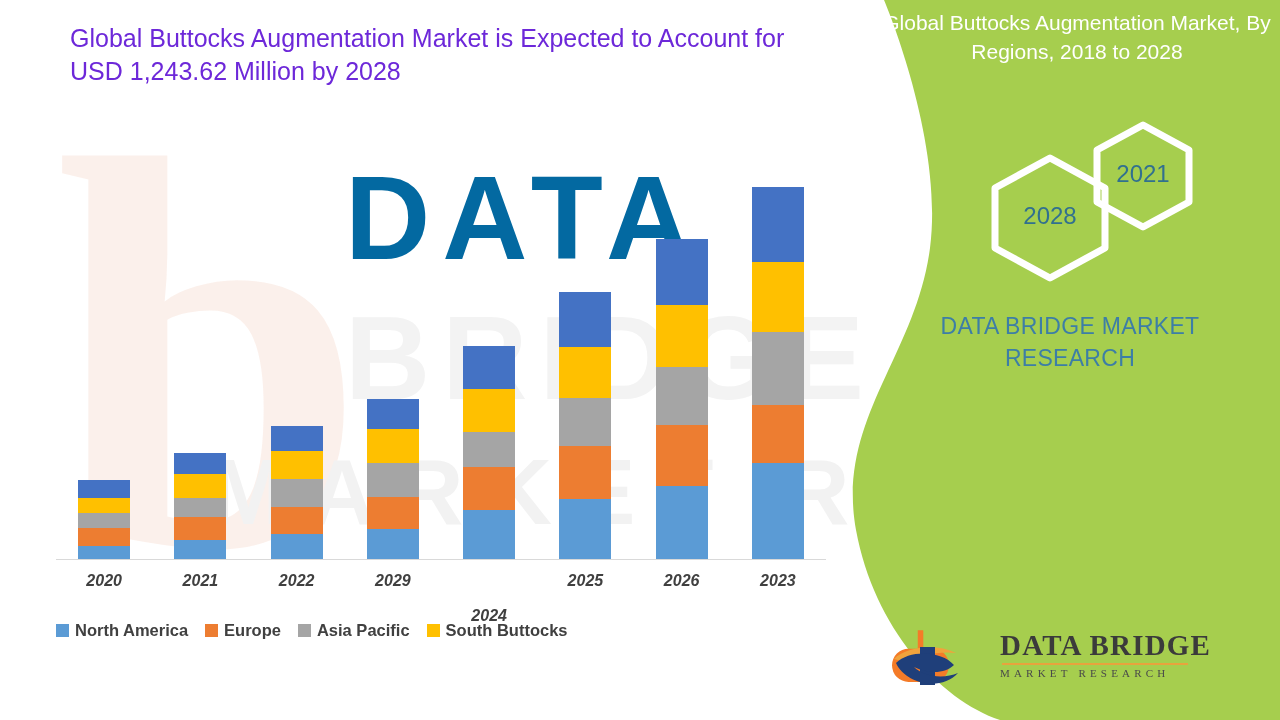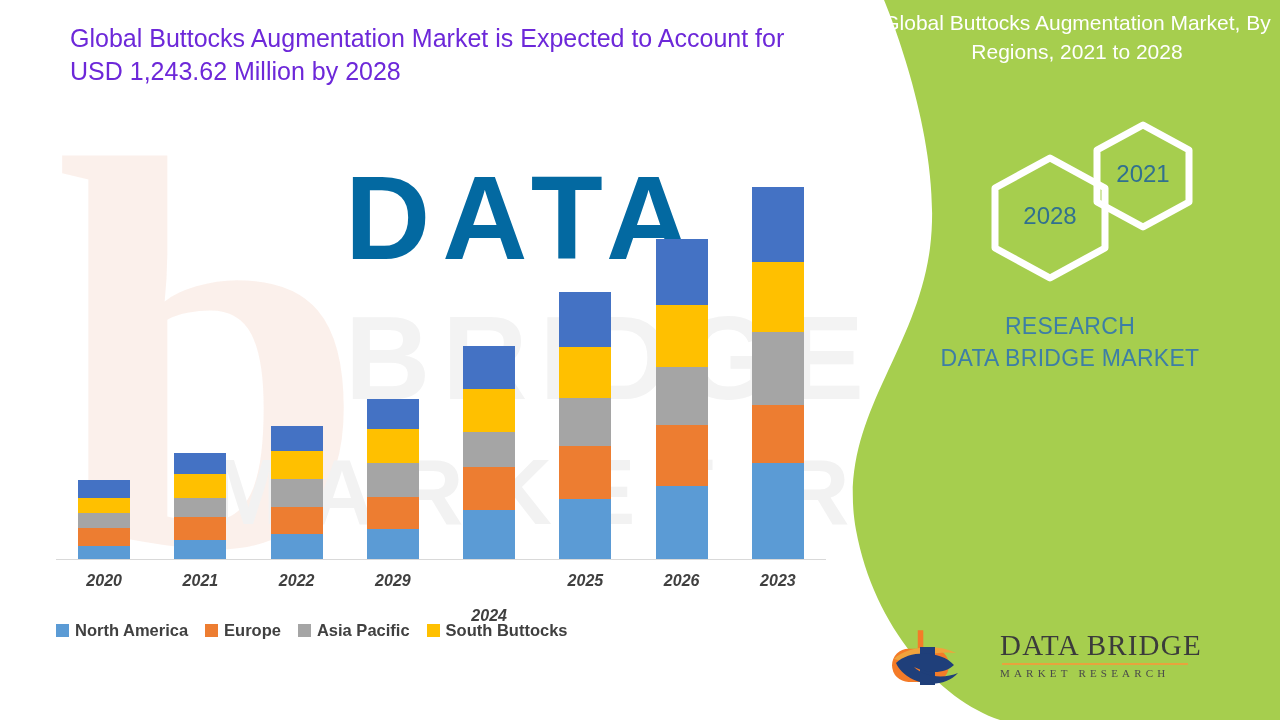--- a/index.html
+++ b/index.html
@@ -71,21 +71,21 @@
     position:absolute; width:100%; text-align:center;
     color:#31708f; font-weight:400;
   }
   .dbmr{
     position:absolute; left:10px; top:310px; width:400px; text-align:center;
     color:#3d7ea6; font-size:23px; line-height:32px; letter-spacing:.3px;
   }
   .logo{ position:absolute; left:30px; top:625px; width:360px; height:70px; }
   .logo-text{ position:absolute; left:110px; top:4px; }
   .logo-main{
-    font-family:"Liberation Serif", serif; font-size:29px; font-weight:400;
+    font-family:"Liberation Serif", serif; font-size:29px; font-weight:700;
     color:#3b3b3b; letter-spacing:1.2px;
   }
   .logo-rule{ width:186px; height:2px; background:#e8a33d; margin:1px 0 2px 2px; }
   .logo-sub{
     font-family:"Liberation Serif", serif; font-size:11px; color:#4a4a4a;
     letter-spacing:4.2px;
   }
 </style>
 </head>
 <body>
@@ -190,42 +190,42 @@
         <span class="leg-swatch" style="background: rgb(255, 192, 0);"></span>
         <span class="leg-text">South Buttocks</span>
       </div>
     </div>
 
   <div class="green-panel">
     <svg width="1280" height="720" viewBox="0 0 1280 720">
       <path id="greenPath" d="M 1280 0 L 884 0 C 884 0 944 140 930 248 C 916 356 836 420 856 530 C 874 628 940 700 1000 720 L 1280 720 Z" fill="#a6ce4e"></path>
     </svg>
     <div class="gp-content">
-      <div class="gp-title">Global Buttocks Augmentation Market, By Regions, 2021 to 2028</div>
+      <div class="gp-title">Global Buttocks Augmentation Market, By Regions, 2018 to 2028</div>
 
       <div class="hexes">
 
         <div class="hex" style="left:125px; top:32px;">
           <svg width="130" height="132" viewBox="0 0 130 132">
             <polygon points="65,6 120,36 120,96 65,126 10,96 10,36" fill="none" stroke="#ffffff" stroke-width="7" stroke-linejoin="round"></polygon>
           </svg>
           <div class="hex-label" style="top:50px; font-size:24px;">2028</div>
         </div>
 
         <div class="hex" style="left:228px; top:0px;">
           <svg width="110" height="112" viewBox="0 0 110 112">
             <polygon points="55,5 101,30 101,82 55,107 9,82 9,30" fill="none" stroke="#ffffff" stroke-width="7" stroke-linejoin="round"></polygon>
           </svg>
           <div class="hex-label" style="top:40px; font-size:24px;">2021</div>
         </div>
       </div>
 
       <div class="dbmr">
+        <div>DATA BRIDGE MARKET</div>
         <div>RESEARCH</div>
-        <div>DATA BRIDGE MARKET</div>
       </div>
 
       <div class="logo">
         <svg width="100" height="66" viewBox="0 0 100 66">
           <path d="M18 8 h16 v20 h10 a18 18 0 0 1 0 36 h-26 a18 18 0 0 1 0 -36 h10 v-20 z" fill="#f47b28" transform="translate(2,-2) scale(0.92)"></path>
           <path d="M4 34 c12 -12 42 -16 62 -6 c-16 -2 -38 2 -48 10 z" fill="#f0a33c"></path>
           <path d="M30 22 h15 v38 h-15 z" fill="#1f3f7a"></path>
           <path d="M6 38 c10 22 46 28 62 10 c-14 6 -34 4 -44 -6 c16 8 32 6 40 -2 c-12 -14 -44 -16 -58 -2 z" fill="#1f3f7a"></path>
         </svg>
         <div class="logo-text">

